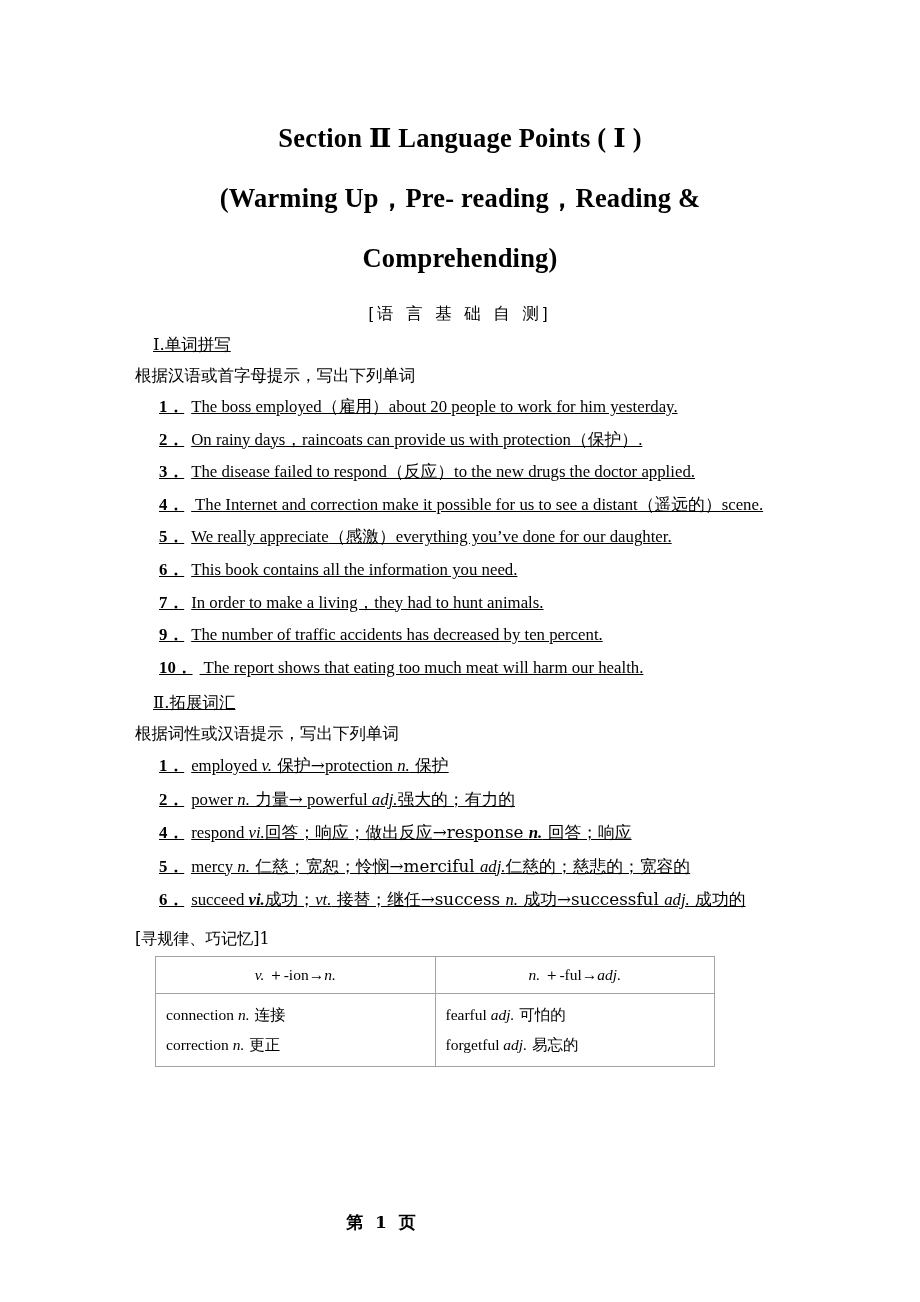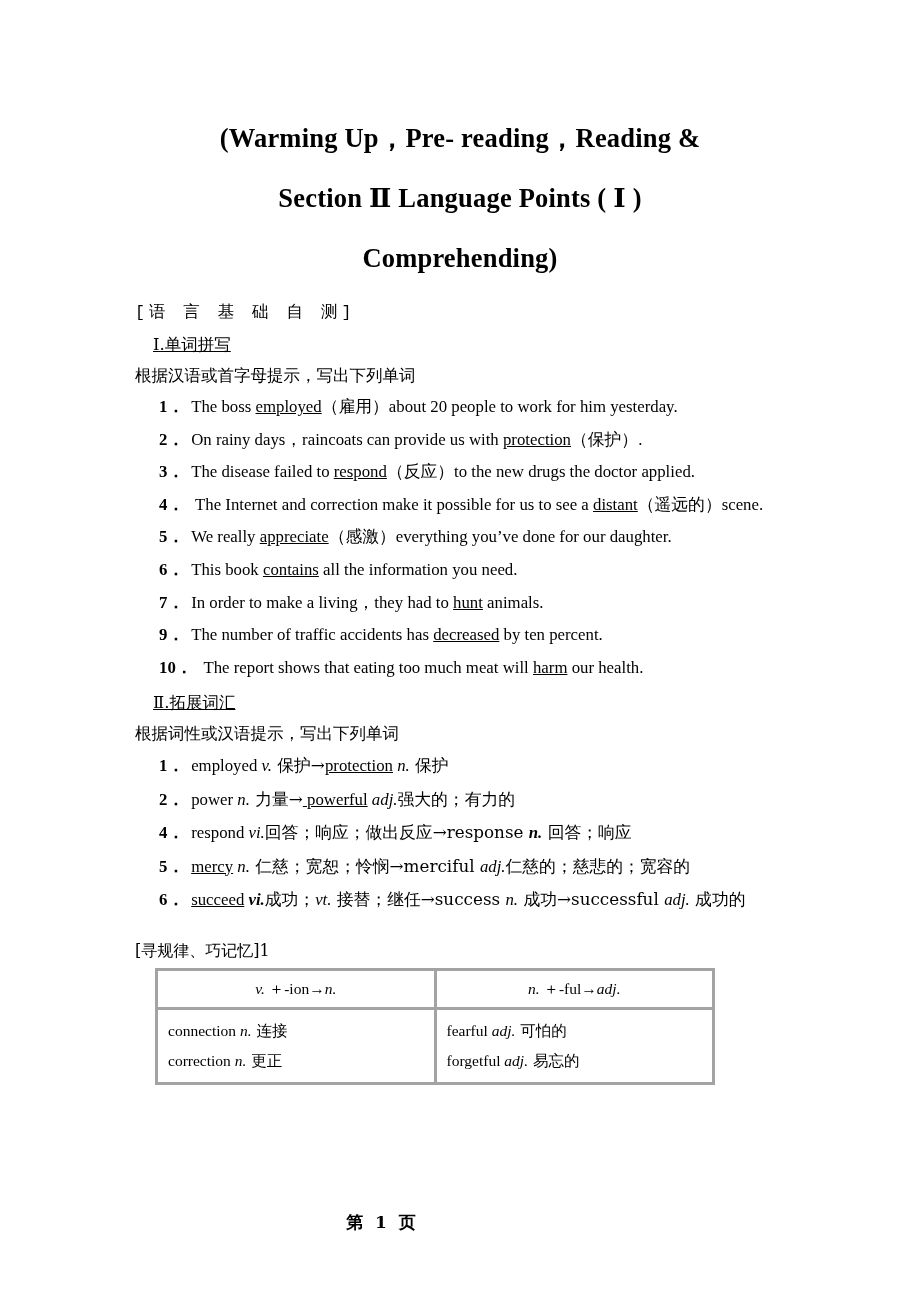--- a/index.html
+++ b/index.html
@@ -32,25 +32,25 @@
   .title-line {
     font-weight: bold;
     font-size: 26.5px;
     line-height: 60px;
     letter-spacing: 0.2px;
     white-space: nowrap;
   }
 
   
   .section-banner {
-    text-align: left;
+    text-align: center;
     font-size: 16.5px;
     margin-top: 12px;
     line-height: 26px;
-    font-family: Liberation Mono, monospace;
+    font-family: Liberation Sans, sans-serif;
   }
   .section-banner .spaced { letter-spacing: 4px; }
 
   
   .roman-head {
     font-size: 16.5px;
     line-height: 30px;
     margin-top: 4px;
     padding-left: 18px;
     font-family: "DejaVu Serif", "Liberation Serif", serif;
@@ -60,50 +60,51 @@
     font-size: 16.5px;
     line-height: 31px;
     font-family: "DejaVu Serif", "Liberation Serif", serif;
   }
   .q-list { margin: 0; padding: 0; }
   .q-item {
     font-size: 16.8px;
     line-height: 32.6px;
     text-indent: 24px;
     text-align: justify;
+    text-decoration: underline;
   }
   .q-item .num {
     font-weight: bold;
     font-family: "Liberation Serif", serif;
   }
   .q-item .gap { display: inline-block; width: 7px; }
   .q-item u { text-decoration: underline; text-underline-offset: 1px; }
   .cn { font-family: "DejaVu Serif", "Liberation Serif", serif; }
   .it { font-style: italic; }
   .bi { font-style: italic; font-weight: bold; }
 
   .v-list .q-item { line-height: 32.4px; }
 
   
   .rule-label {
     font-size: 16px;
     line-height: 30px;
-    margin-top: 20px;
+    margin-top: 8px;
     font-family: "DejaVu Serif", "Liberation Serif", serif;
   }
 
   
   .rule-table {
     border-collapse: collapse;
     width: 560px;
     margin: 2px 0 0 20px;
     table-layout: fixed;
   }
   .rule-table td {
-    border: 3px solid #a3a3a3;
+    border: 1px solid #a3a3a3;
     padding: 6px 10px;
     font-size: 15.5px;
     line-height: 29px;
     vertical-align: top;
   }
   .rule-table td.head {
     text-align: center;
     padding: 3px 10px 4px;
   }
   .rule-table .cellline { white-space: nowrap; }
@@ -120,22 +121,22 @@
     letter-spacing: 3px;
     font-family: "DejaVu Serif", "Liberation Serif", serif;
   }
 </style>
 </head>
 <body>
 
 <div class="page">
 
   <div class="title-block">
+    <div class="title-line">Section Ⅱ    Language Points ( Ⅰ )</div>
     <div class="title-line">(Warming Up，Pre- reading，Reading &amp;</div>
-    <div class="title-line">Section Ⅱ    Language Points ( Ⅰ )</div>
     <div class="title-line">Comprehending)</div>
   </div>
 
   <div class="section-banner">
     <span class="spaced">[语 言 基 础 自 测]</span>
   </div>
 
   <div class="roman-head cn">Ⅰ.单词拼写</div>
   <div class="instruction cn">根据汉语或首字母提示，写出下列单词</div>
 

